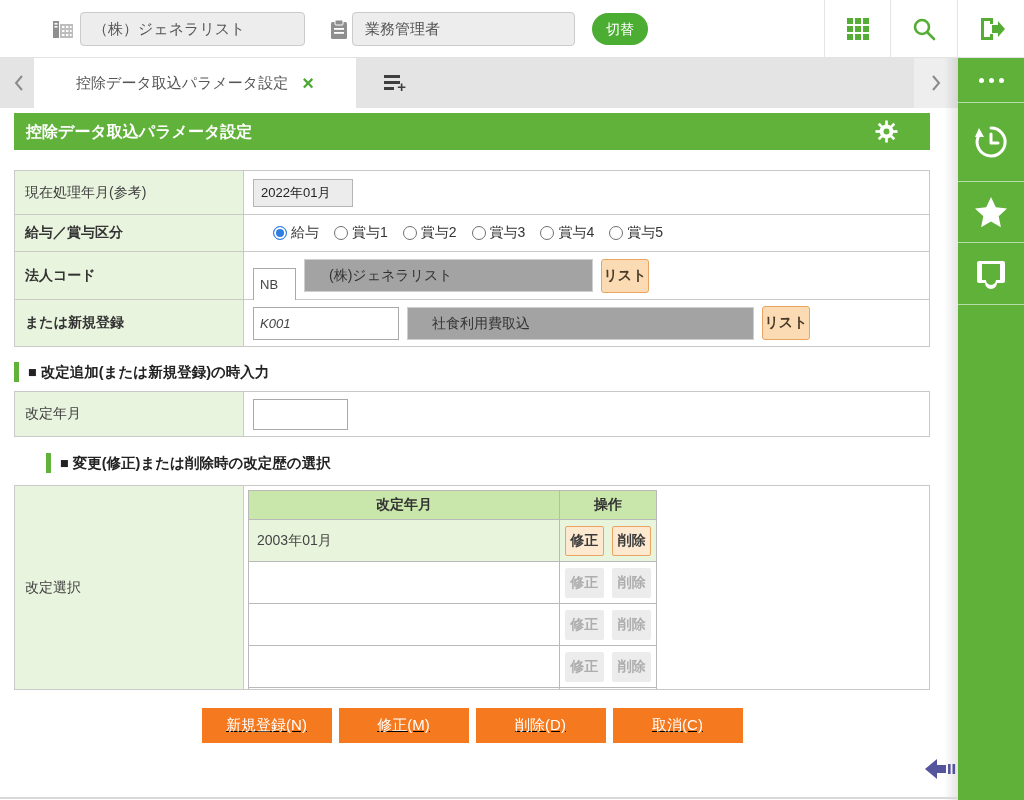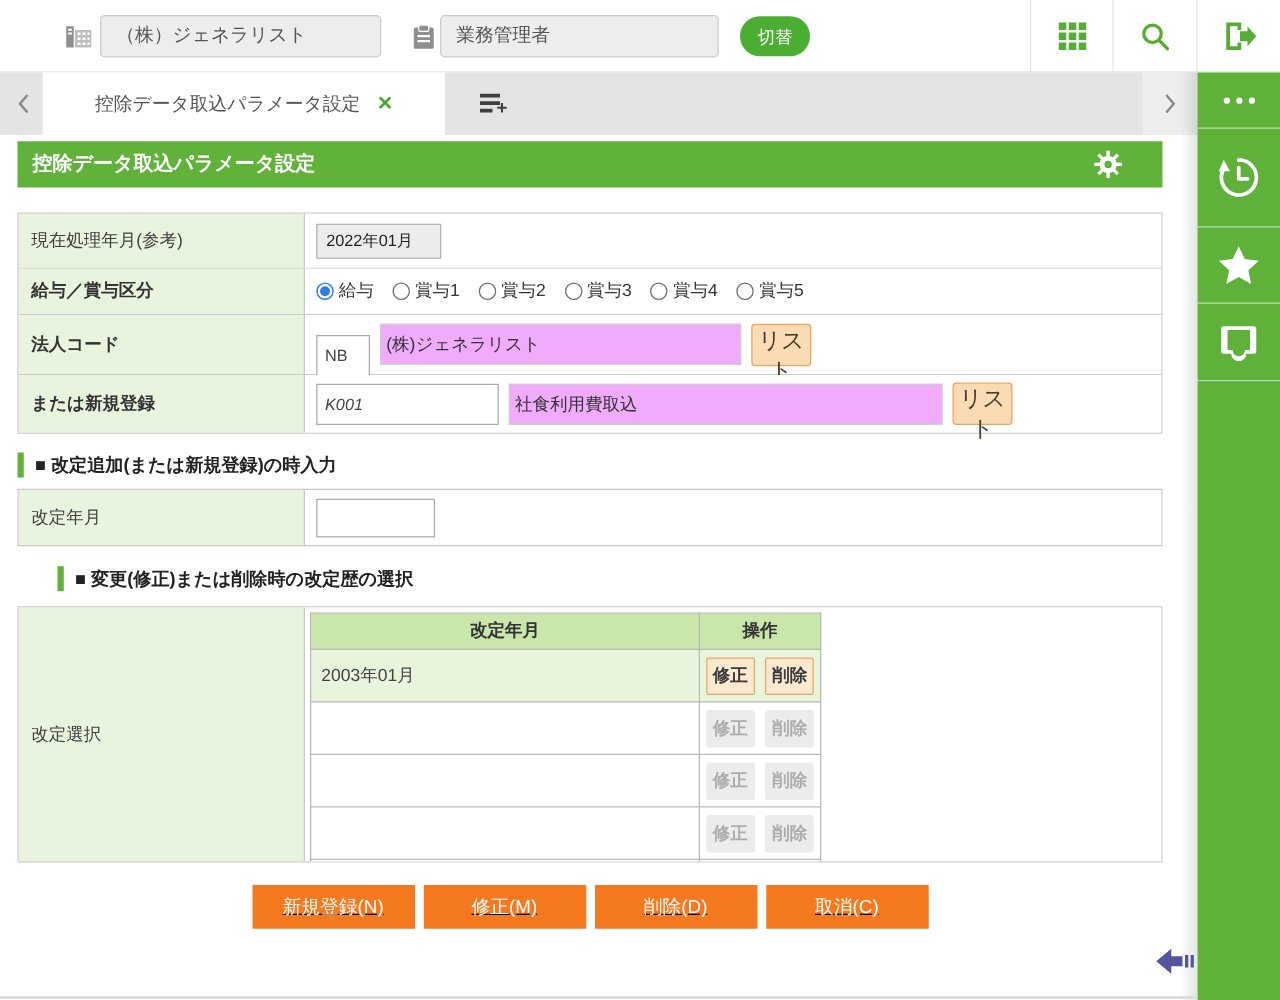--- a/index.html
+++ b/index.html
@@ -53,24 +53,24 @@
   .frow { display:flex; border-top:1px solid #c9c9c9; }
   .frow:first-child { border-top:none; }
   .flabel { width:229px; background:#e9f4de; border-right:1px solid #c9c9c9;
     display:flex; align-items:center; padding-left:10px; font-size:14px; color:#3f3f3f; }
   .flabel.bold { font-weight:bold; color:#333; }
   .fvalue { flex:1; background:#fff; display:flex; align-items:center; padding-left:9px; }
   .ro-field { background:#ececec; border:1px solid #b5b5b5; height:28px; line-height:26px;
     padding:0 7px; font-size:13px; color:#222; }
   .code-input { background:#fff; border:1px solid #a9a9a9; height:33px; line-height:31px;
     padding:0 6px; font-size:13px; color:#444; }
-  .name-field { background:#f0abfc; border:1px solid #cfcfcf; height:33px; line-height:31px;
-    padding:0 4px; font-size:14px; color:#333; margin-left:8px; }
+  .name-field { background:#a3a3a3; border:1px solid #cfcfcf; height:33px; line-height:31px;
+    padding:0 24px; font-size:14px; color:#333; margin-left:8px; }
   .list-btn { margin-left:8px; width:48px; height:34px; background:#fbdbb3; border:1px solid #eba45f;
-    border-radius:3px; font-size:18px; font-weight:normal; color:#4a3a28; cursor:pointer; }
+    border-radius:3px; font-size:14px; font-weight:bold; color:#4a3a28; cursor:pointer; }
   
   .radio { display:inline-flex; align-items:center; margin-right:15px; cursor:pointer; }
   .rdot { width:14px; height:14px; border-radius:50%; background:#fff; border:1px solid #707070;
     margin-right:4px; }
   .radio.checked .rdot { background:#2f7de1; border:1px solid #2f7de1; box-shadow:inset 0 0 0 2px #fff; }
   .radio span.rlabel { font-size:14px; color:#333; }
 
   
   .sec-head { position:absolute; left:14px; height:22px; display:flex; align-items:flex-end; }
   .sec-bar { width:5px; height:20px; background:#61b23a; margin-right:9px; }
@@ -211,21 +211,21 @@
   </svg>
 </div>
 
 <div class="ftable" style="top:170px;">
   <div class="frow" style="height:43px;">
     <div class="flabel">現在処理年月(参考)</div>
     <div class="fvalue">
       <div class="ro-field" style="width:100px;">2022年01月</div>
     </div>
   </div>
-  <div class="frow" style="height:37px;">
+  <div class="frow" style="height:37px;gap:20px;">
     <div class="flabel bold">給与／賞与区分</div>
     <div class="fvalue">
       <label class="radio checked">
         <span class="rdot"></span>
         <span class="rlabel">給与</span>
       </label>
       <label class="radio">
         <span class="rdot"></span>
         <span class="rlabel">賞与1</span>
       </label>

